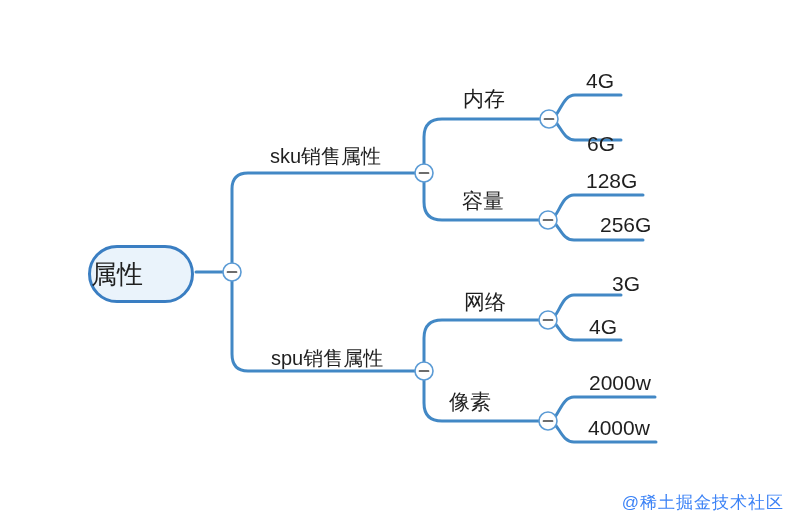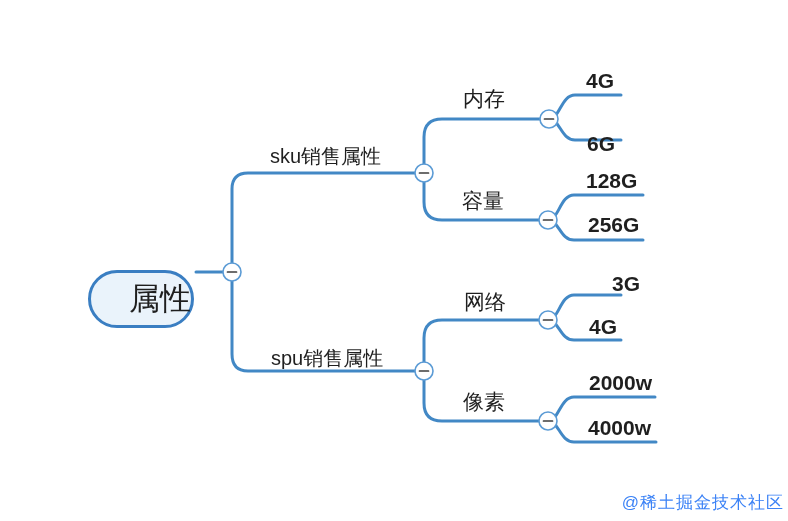--- a/index.html
+++ b/index.html
@@ -11,30 +11,30 @@
     font-family:"Liberation Sans","DejaVu Sans",sans-serif;
   }
   svg.links{position:absolute;left:0;top:0;}
   .link{fill:none;stroke:#4288c5;stroke-width:3;stroke-linecap:round;}
   .collapse circle{fill:#ffffff;stroke:#5b9bd5;stroke-width:1.6;}
   .collapse line{stroke:#3d3d3d;stroke-width:1.7;stroke-linecap:round;}
   .root-topic{
     position:absolute;left:88px;top:245px;width:106px;height:58px;
     box-sizing:border-box;
     background:#eaf3fb;border:3px solid #3a7ec2;border-radius:29px;
-    display:flex;align-items:center;justify-content:flex-end;
-    font-size:31px;color:#1f1f1f;cursor:default;margin-top:25px;
+    display:flex;align-items:center;justify-content:flex-start;
+    font-size:26px;color:#1f1f1f;cursor:default;
   }
   .label{
     position:absolute;white-space:nowrap;line-height:1;
     color:#1f1f1f;cursor:default;
   }
   .lv1{font-size:20px;}
   .lv2{font-size:21px;}
-  .leaf{font-size:21px;font-weight:bold;}
+  .leaf{font-size:21px;}
   .watermark{
     position:absolute;right:4px;bottom:7px;
     font-size:17px;color:#3b82f6;letter-spacing:1px;
   }
 </style>
 </head>
 <body>
 
 <div class="canvas">
 
@@ -90,26 +90,26 @@
   <div class="root-topic">
     <span>属性</span>
   </div>
 
   <div class="label lv1" style="left:271px;top:348px">spu销售属性</div>
   <div class="label lv1" style="left:270px;top:146px">sku销售属性</div>
 
   <div class="label lv2" style="left:463px;top:88px">内存</div>
   <div class="label lv2" style="left:462px;top:190px">容量</div>
   <div class="label lv2" style="left:464px;top:291px">网络</div>
-  <div class="label lv2" style="left:463px;top:391px">像素</div>
+  <div class="label lv2" style="left:449px;top:391px">像素</div>
 
   <div class="label leaf" style="left:586px;top:70px">4G</div>
   <div class="label leaf" style="left:587px;top:133px">6G</div>
   <div class="label leaf" style="left:586px;top:170px">128G</div>
-  <div class="label leaf" style="left:588px;top:214px">256G</div>
+  <div class="label leaf" style="left:600px;top:214px">256G</div>
   <div class="label leaf" style="left:612px;top:273px">3G</div>
   <div class="label leaf" style="left:589px;top:316px">4G</div>
   <div class="label leaf" style="left:589px;top:372px">2000w</div>
   <div class="label leaf" style="left:588px;top:417px">4000w</div>
 
   <div class="watermark">@稀土掘金技术社区</div>
 
 </div>
 
 </body></html>

